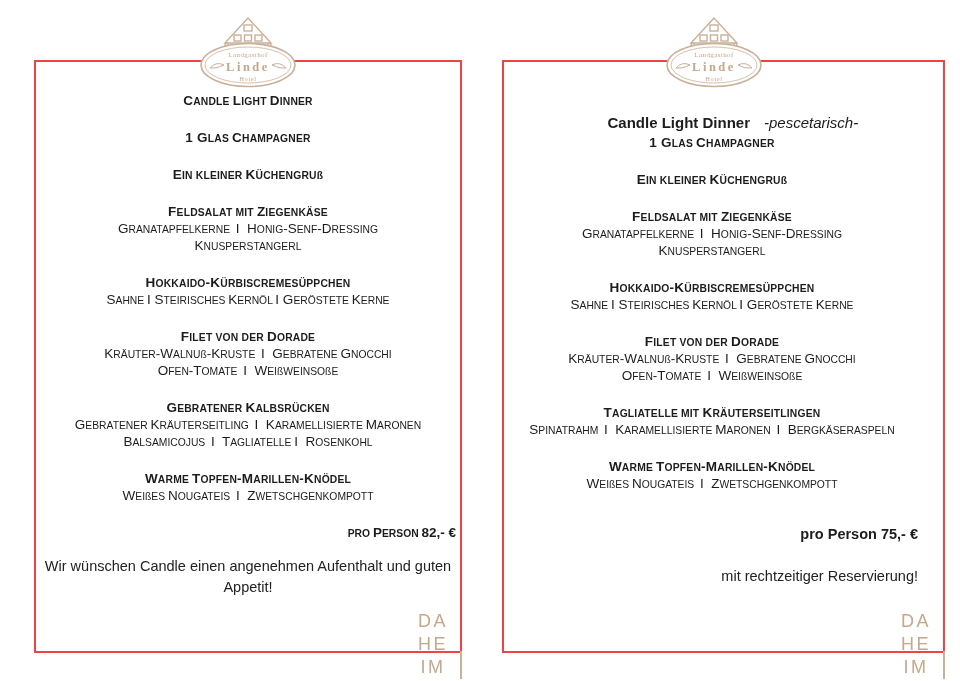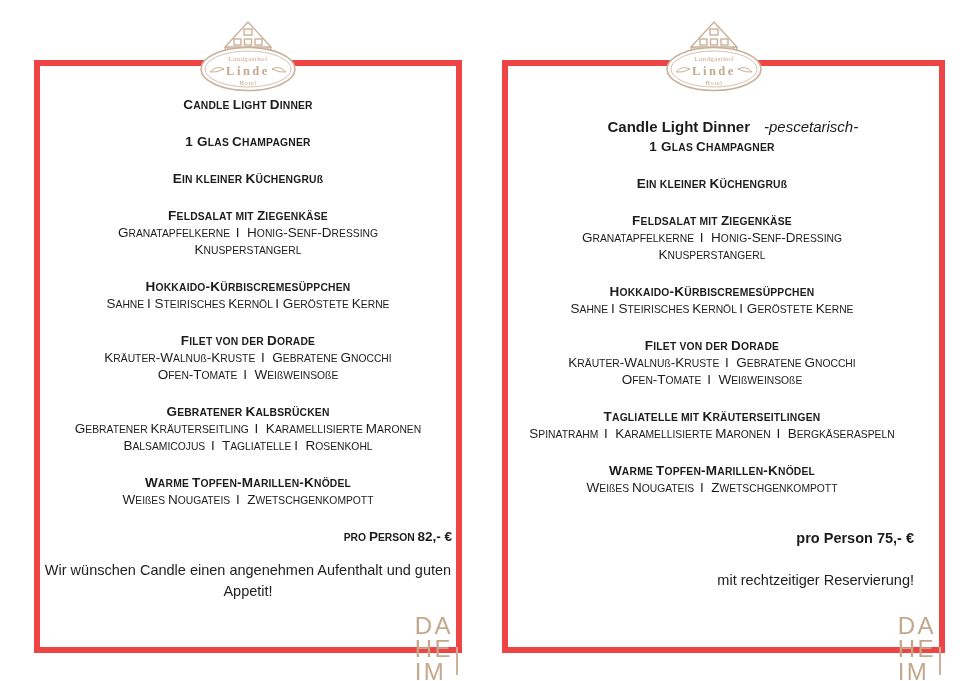--- a/index.html
+++ b/index.html
@@ -1,19 +1,19 @@
 <!DOCTYPE html>
 <html><head>
 <meta charset="utf-8">
 <style>
   html,body{margin:0;padding:0;background:#ffffff;}
   .page{position:relative;width:960px;height:681px;background:#fff;overflow:hidden;
         font-family:"Liberation Sans","DejaVu Sans",sans-serif;color:#1c1c1c;}
 
-  .card{position:absolute;top:60px;height:593px;border:6px solid #ef4444;background:#fff;box-sizing:border-box;}
+  .card{position:absolute;top:60px;height:593px;border:2px solid #ef4444;background:#fff;box-sizing:border-box;}
   .card-1{left:34px;width:428px;}
   .card-2{left:502px;width:443px;}
 
   .content{position:relative;text-align:center;}
   .card-1 .content{padding:30px 4px 0 4px;}
   .card-2 .content{padding:34px 25px 0 2px;}
 
   .line{height:17px;line-height:17px;font-size:13.5px;white-space:pre;}
   .course{margin-bottom:20px;}
   .course-title{font-weight:700;letter-spacing:0.2px;}
@@ -29,22 +29,22 @@
   .footer{font-size:14.5px;line-height:21px;color:#222;}
   .card-1 .footer{margin-top:14px;text-align:center;}
   .card-2 .footer{margin-top:23px;text-align:right;}
 
   .logo{position:absolute;top:-47px;left:50%;transform:translateX(-50%);width:120px;height:80px;z-index:3;}
   .card-2 .logo{left:calc(50% - 10px);}
   .logo-t1{font-family:"Liberation Serif","DejaVu Serif",serif;font-size:7px;fill:#c3a88c;letter-spacing:0.4px;}
   .logo-t2{font-family:"Liberation Serif","DejaVu Serif",serif;font-size:12.5px;font-weight:700;fill:#c3a88c;letter-spacing:2.5px;}
   .logo-t3{font-family:"Liberation Serif","DejaVu Serif",serif;font-size:6.5px;fill:#c3a88c;letter-spacing:0.6px;}
 
-  .watermark{position:absolute;right:3px;top:548px;z-index:2;color:#c3a88c;
-             font-size:24px;letter-spacing:2.5px;line-height:23px;}
+  .watermark{position:absolute;right:12px;top:548px;z-index:2;color:#c3a88c;
+             font-size:18px;letter-spacing:2.5px;line-height:23px;text-align:center;}
   .wline{height:23px;}
   .border-ext{position:absolute;right:-2px;top:100%;width:2px;height:28px;background:#c9b096;}
 </style>
 </head>
 <body>
 
 <div class="page">
 
   <div class="card card-1">
     <div class="logo">

